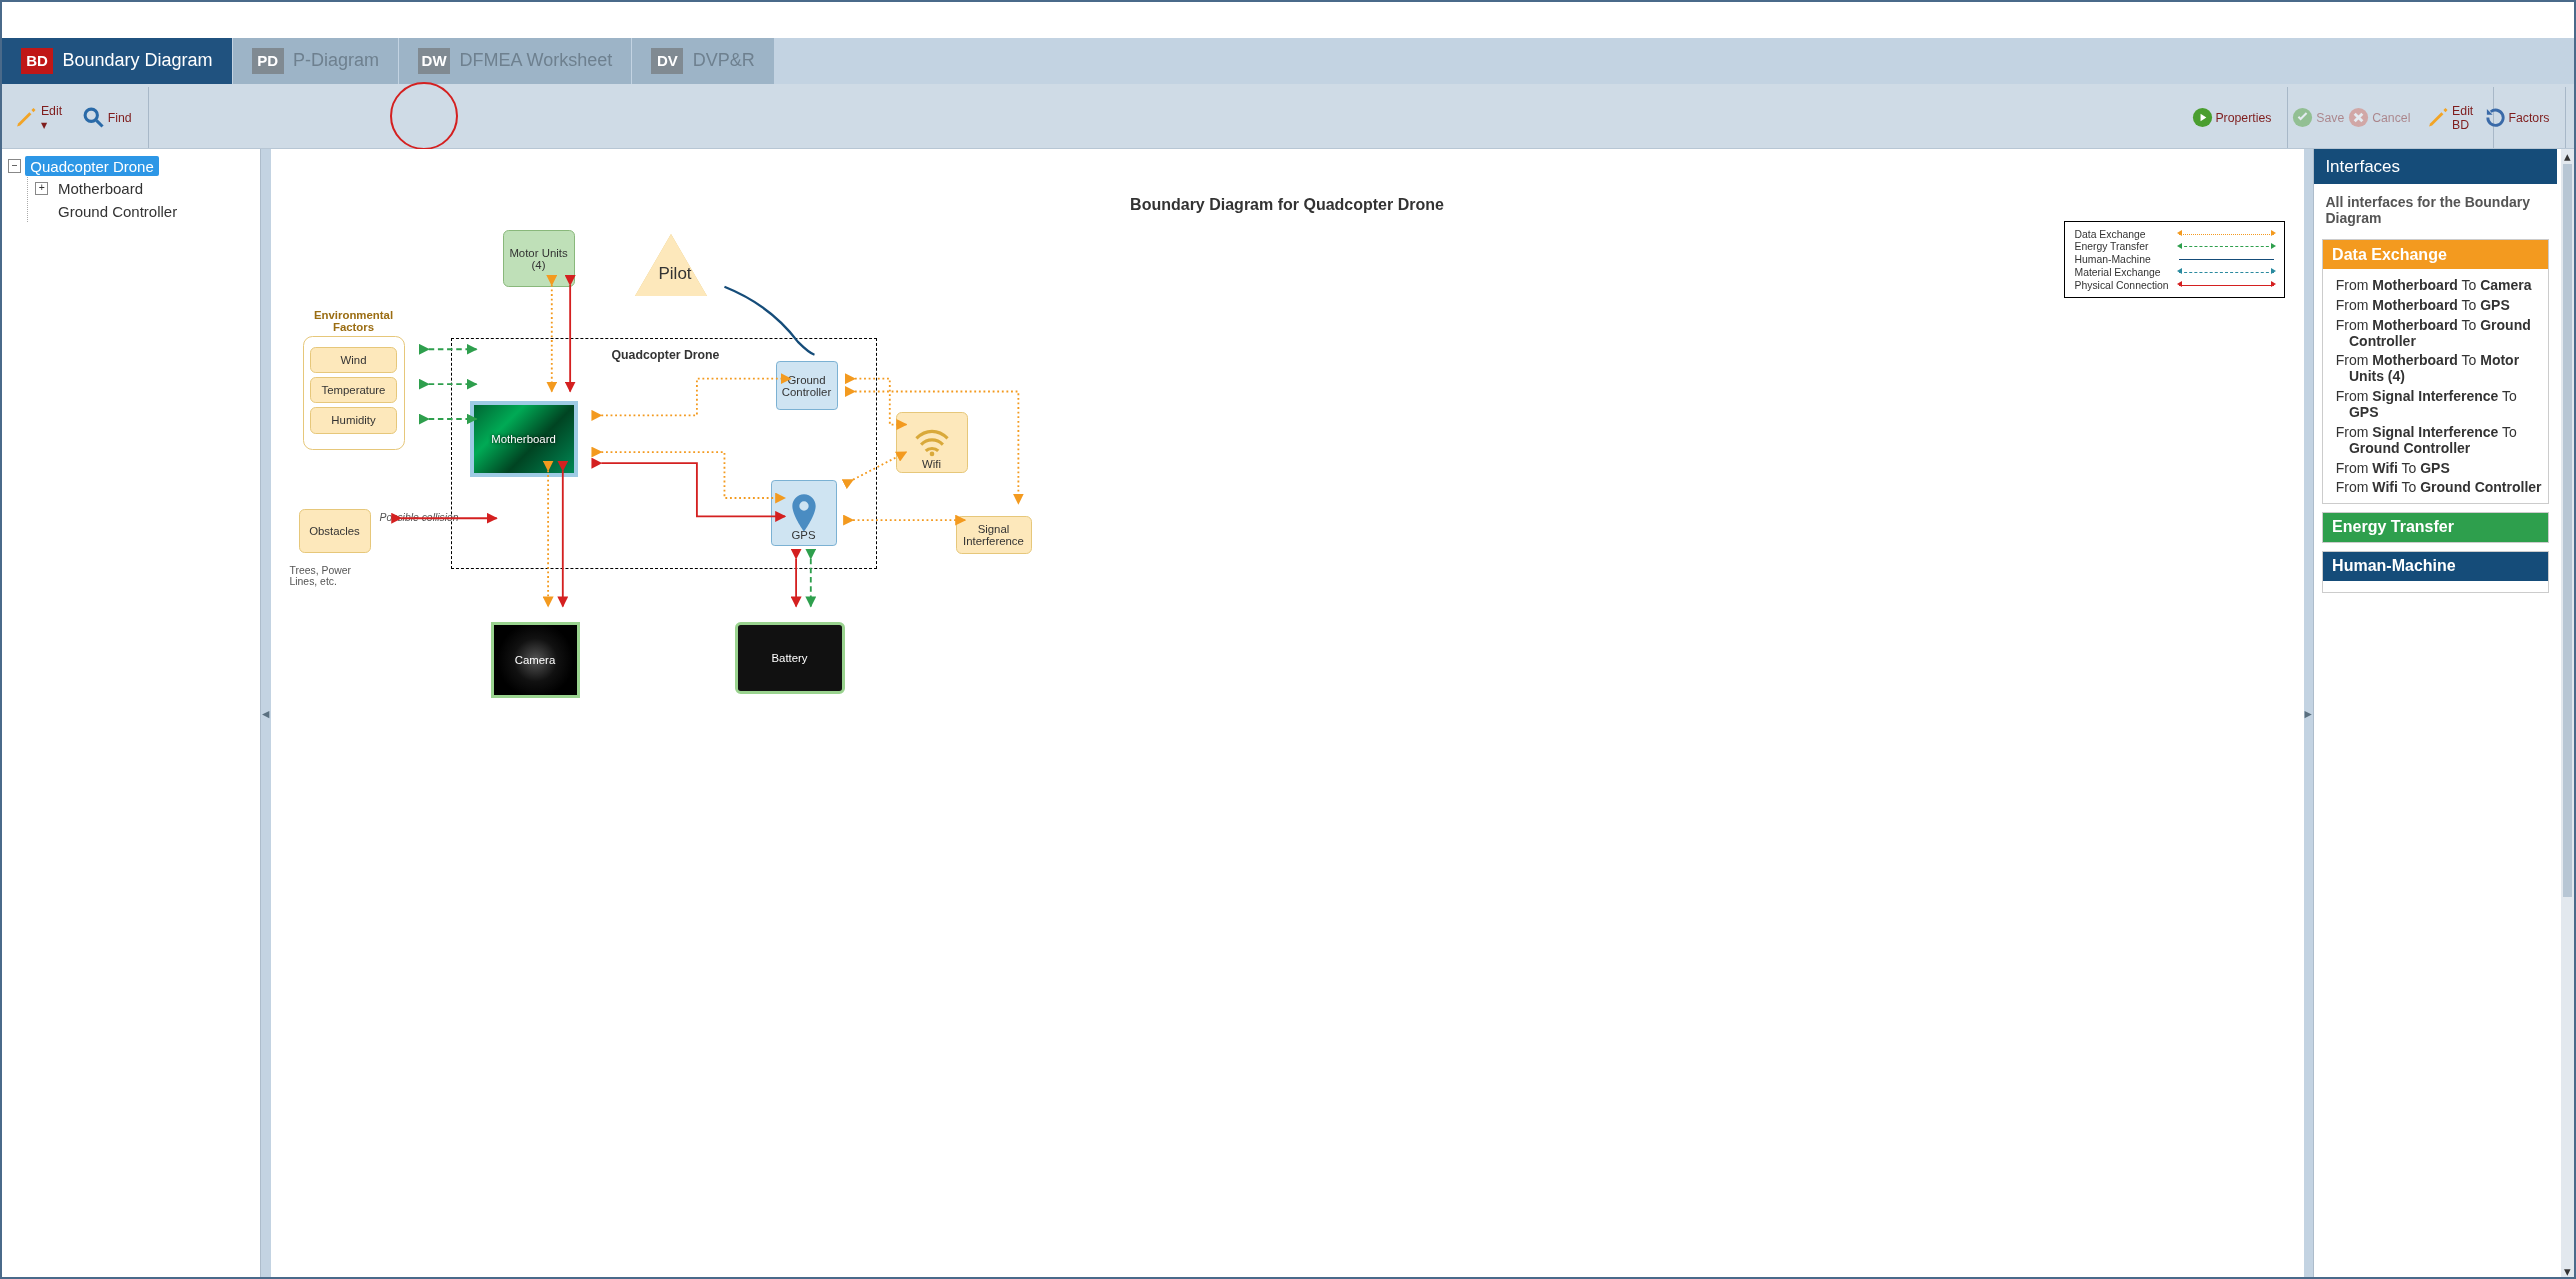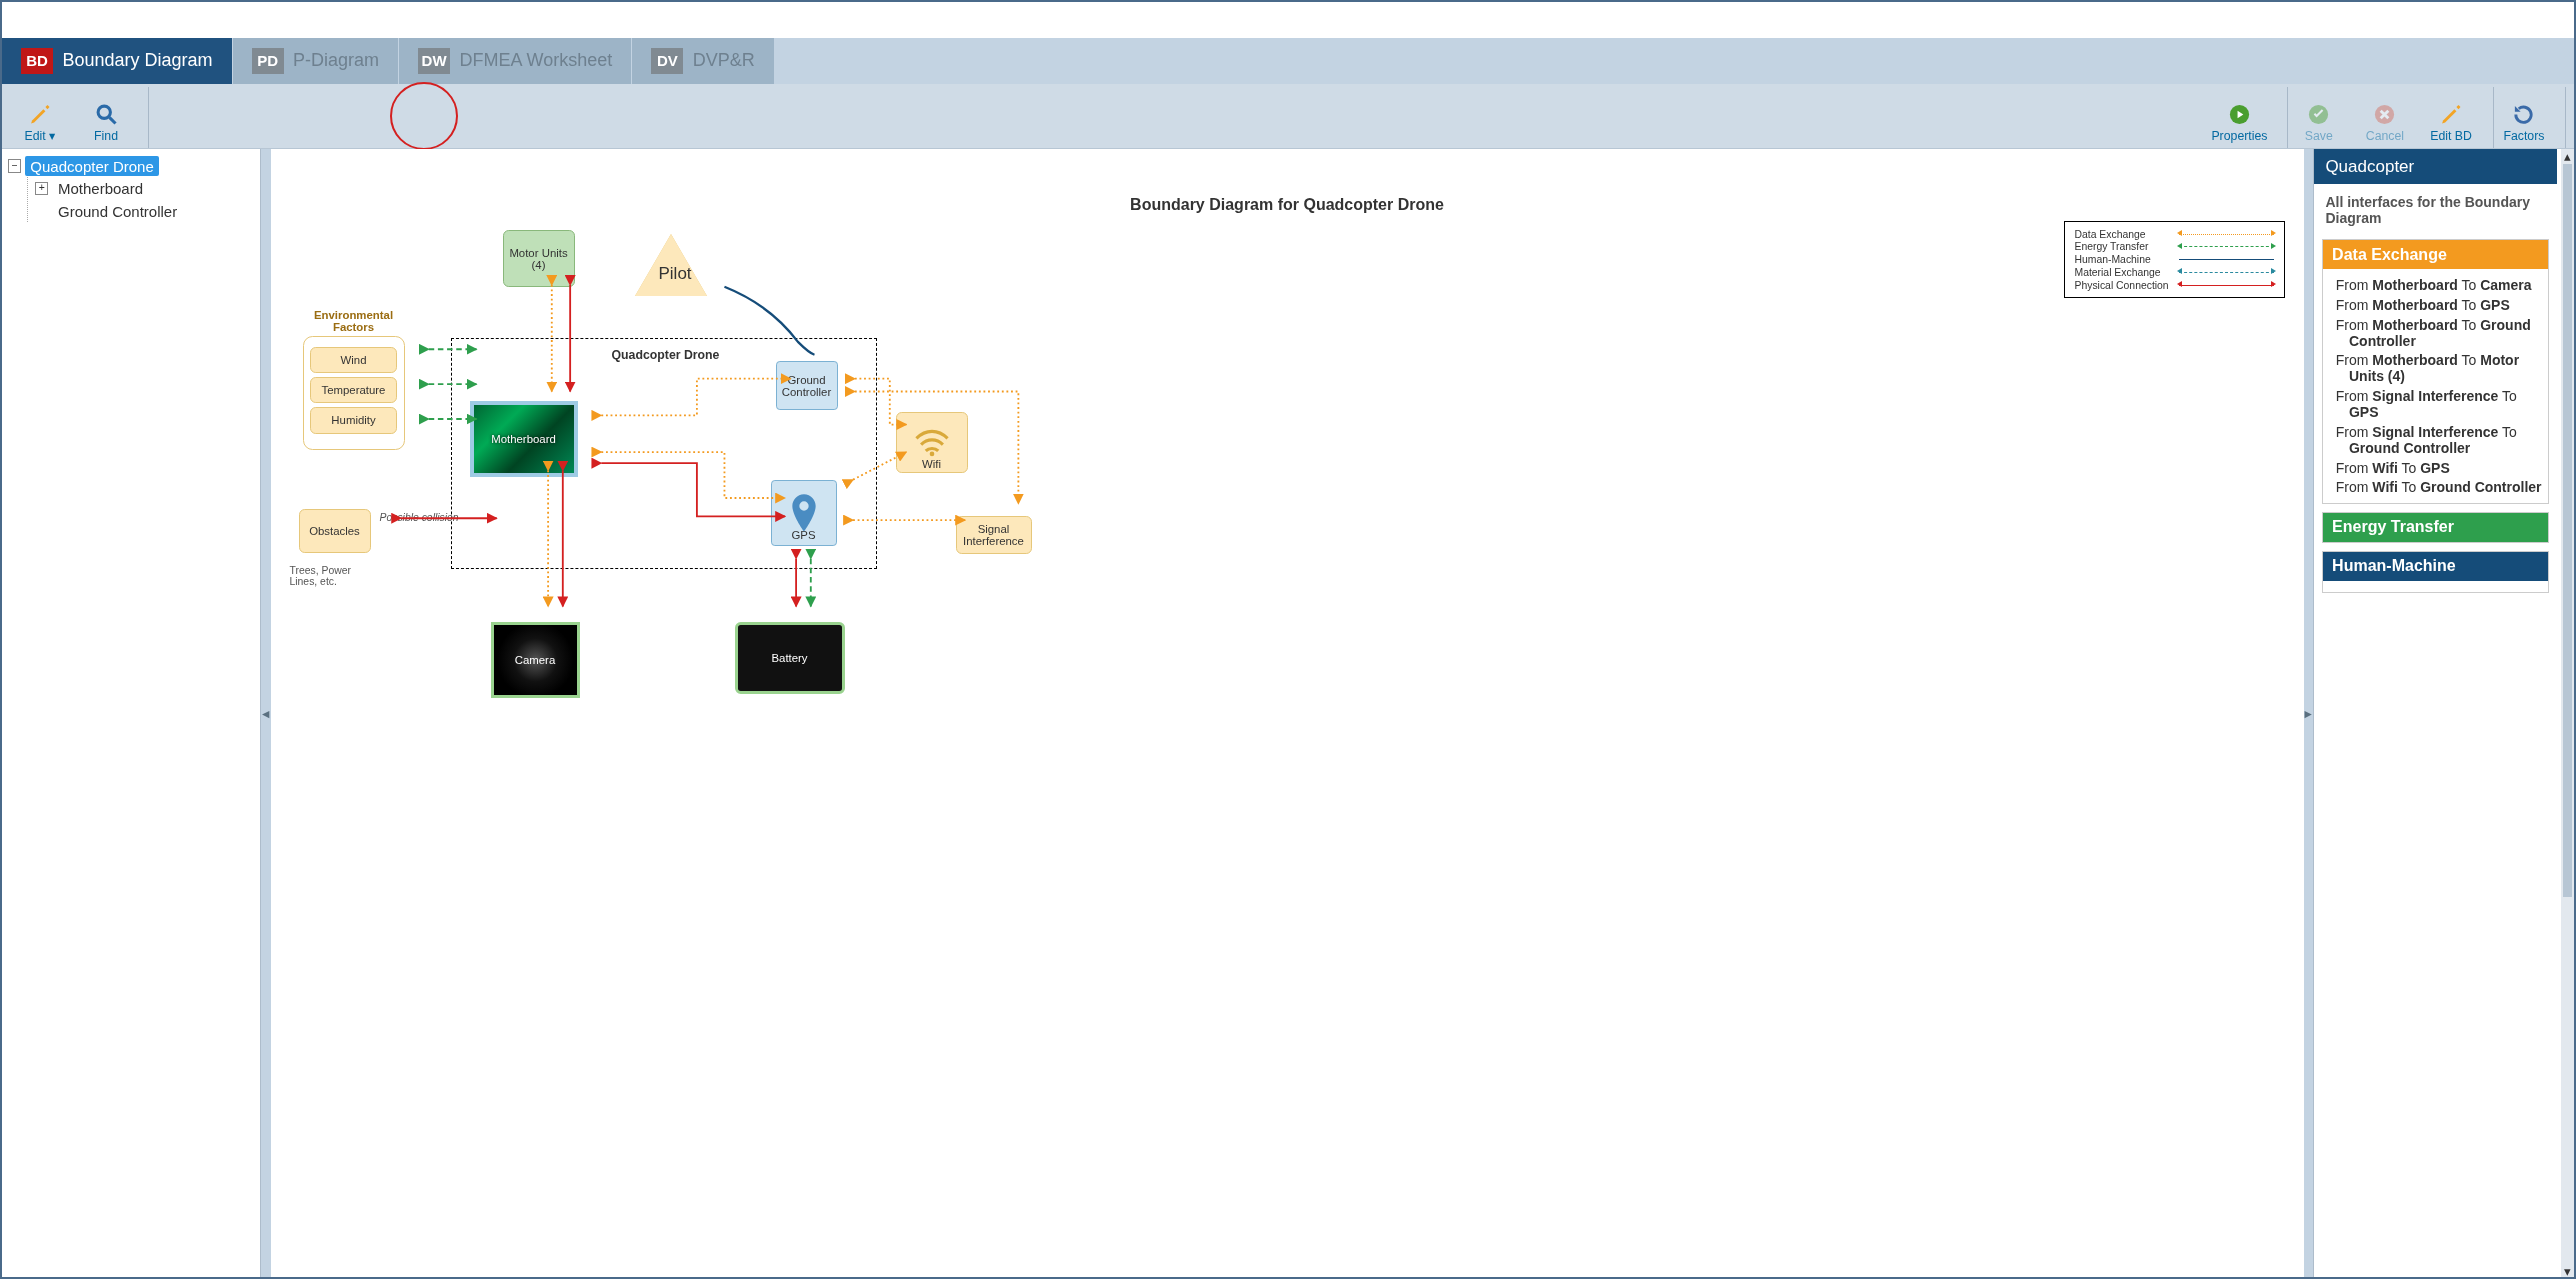--- a/index.html
+++ b/index.html
@@ -10,21 +10,21 @@
 .tabs { display: flex; background: #c3d3e2; margin-top: 36px; }
 .tab { display: flex; align-items: center; gap: 9.5px; padding: 9.5px 19px; cursor: pointer; font-size: 18px; color: #6e808f; background: #9db4c7; border-right: 1.9px solid #c3d3e2; }
 .tab.active { background: #20527f; color: #fff; }
 .tab .tab-badge { display: inline-flex; align-items: center; justify-content: center; width: 32px; height: 26.5px; font-weight: bold; font-size: 15px; color: #fff; background: #808a92; }
 .tab.active .tab-badge { background: #c01717; }
 
 
 .toolbar { display: flex; background: #cfdbe6; padding: 3.8px 7.6px 0 7.6px; border-bottom: 1.9px solid #b7c6d4; }
 .tool-group { display: flex; gap: 13.2px; padding: 1.9px 15px 1.9px 3.8px; border-right: 0.9px solid #a8b8c8; align-items: flex-end; }
 .tool-group:last-child { border-right: none; }
-.tool { display: flex; flex-direction: column; align-items: center; justify-content: flex-end; gap: 1.9px; width: 53px; height: 57px; cursor: pointer; font-size: 12.3px; color: #0369a1; border: 0.9px solid transparent; border-radius: 3.8px; padding: 1.9px 0; }
+.tool { display: flex; flex-direction: row; align-items: center; justify-content: flex-end; gap: 1.9px; width: 53px; height: 57px; cursor: pointer; font-size: 12.3px; color: #7f1d1d; border: 0.9px solid transparent; border-radius: 3.8px; padding: 1.9px 0; }
 .tool .ico { width: 26.5px; height: 26.5px; display: flex; align-items: center; justify-content: center; }
 .tool.disabled { opacity: .45; cursor: default; }
 .highlight-circle { position: absolute; width: 68px; height: 68px; border: 2.8px solid #d42020; border-radius: 50%; pointer-events: none; }
 
 
 .main { flex: 1; display: flex; min-height: 0; }
 .panel-left { width: 259px; background: #fff; border-right: 1.9px solid #adbccb; padding: 5.7px; }
 .tree-row { display: flex; align-items: center; gap: 3.8px; padding: 0.9px 0; font-size: 15px; }
 .tree-toggle { width: 13.2px; height: 13.2px; border: 0.9px solid #888; display: inline-flex; align-items: center; justify-content: center; font-size: 10.4px; line-height: 1; cursor: pointer; background: #fff; }
 .tree-label { padding: 1.9px 5.7px; border-radius: 1.9px; }
@@ -312,21 +312,21 @@
 
         <line x1="538" y1="446" x2="538" y2="498" stroke="#d42020" stroke-width="2" marker-end="url(#ar-r)" marker-start="url(#ar-r)"></line>
         <line x1="554" y1="446" x2="554" y2="498" stroke="#2e9f4d" stroke-width="2" stroke-dasharray="6 4" marker-end="url(#ar-g)" marker-start="url(#ar-g)"></line>
       </svg>
     </div>
 
     <div class="splitter">▶</div>
 
     <div class="panel-right">
       <div class="panel-right-inner">
-        <div class="right-title">Quadcopter</div>
+        <div class="right-title">Interfaces</div>
         <div class="right-sub">All interfaces for the Boundary Diagram</div>
         <div id="iface-groups">
             <div class="iface-group">
               <div class="iface-head orange">Data Exchange</div>
               <div class="iface-list">
                 <div class="iface-item">From <b>Motherboard</b> To <b>Camera</b></div>
                 <div class="iface-item">From <b>Motherboard</b> To <b>GPS</b></div>
                 <div class="iface-item">From <b>Motherboard</b> To <b>Ground Controller</b></div>
                 <div class="iface-item">From <b>Motherboard</b> To <b>Motor Units (4)</b></div>
                 <div class="iface-item">From <b>Signal Interference</b> To <b>GPS</b></div>

